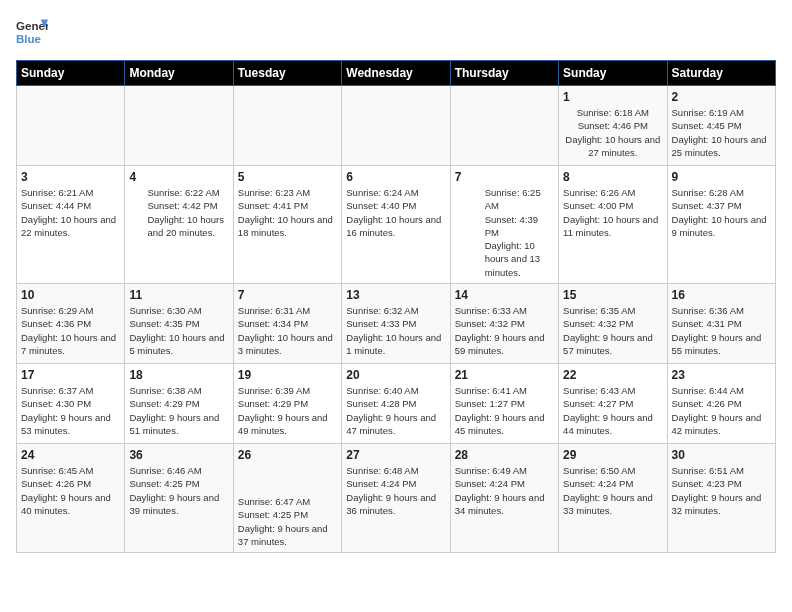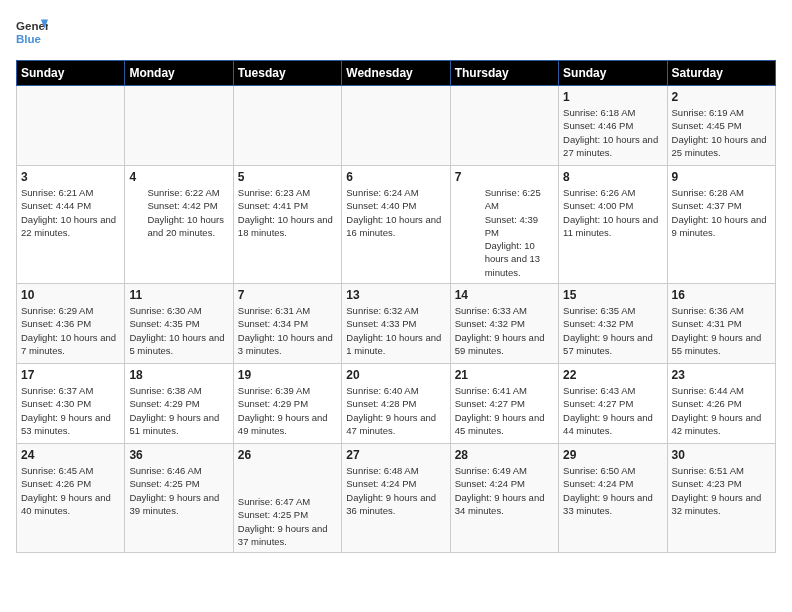--- a/index.html
+++ b/index.html
@@ -106,21 +106,21 @@
   </thead>
   <tbody id="calendar-body">
   <tr>
         <td class="empty-cell"></td>
         <td class="empty-cell"></td>
         <td class="empty-cell"></td>
         <td class="empty-cell"></td>
         <td class="empty-cell"></td>
         <td>
           <span class="day-number">1</span>
-          <div class="day-info" style="white-space: pre-line;">Sunrise: 6:18 AM
+          <div class="day-info" style="white-space: pre-line; text-align: center;">Sunrise: 6:18 AM
 Sunset: 4:46 PM
 Daylight: 10 hours and 27 minutes.</div>
         </td>
         <td>
           <span class="day-number">2</span>
           <div class="day-info" style="white-space: pre-line;">Sunrise: 6:19 AM
 Sunset: 4:45 PM
 Daylight: 10 hours and 25 minutes.</div>
         </td>
       </tr>
@@ -233,21 +233,21 @@
         </td>
         <td>
           <span class="day-number">20</span>
           <div class="day-info" style="white-space: pre-line;">Sunrise: 6:40 AM
 Sunset: 4:28 PM
 Daylight: 9 hours and 47 minutes.</div>
         </td>
         <td>
           <span class="day-number">21</span>
           <div class="day-info" style="white-space: pre-line;">Sunrise: 6:41 AM
-Sunset: 4:27 PM
+Sunset: 1:27 PM
 Daylight: 9 hours and 45 minutes.</div>
         </td>
         <td>
           <span class="day-number">22</span>
           <div class="day-info" style="white-space: pre-line;">Sunrise: 6:43 AM
 Sunset: 4:27 PM
 Daylight: 9 hours and 44 minutes.</div>
         </td>
         <td>
           <span class="day-number">23</span>

